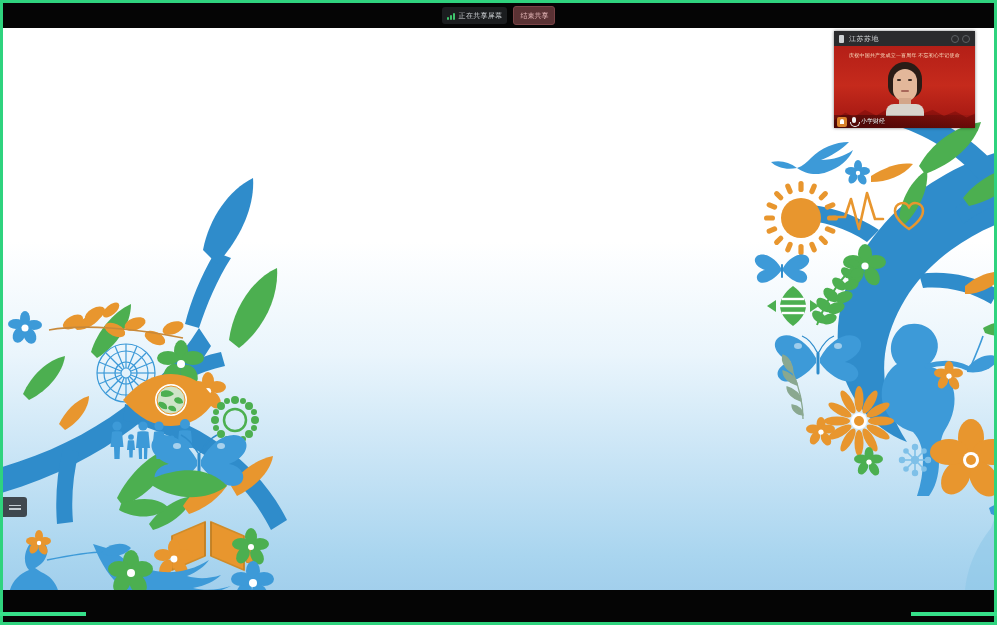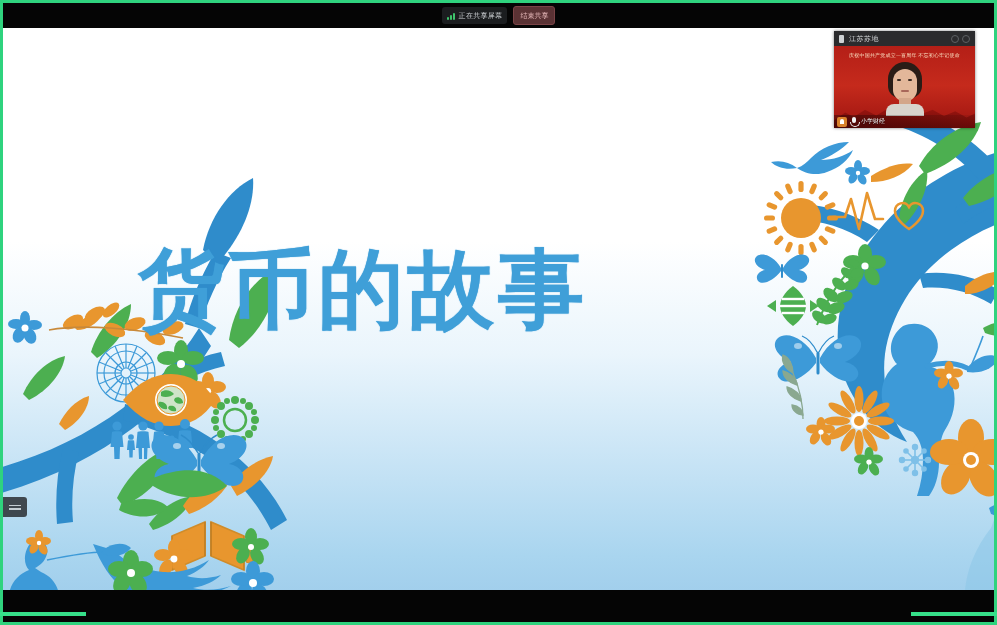--- a/index.html
+++ b/index.html
@@ -553,21 +553,20 @@
         <g fill="#4caf50" transform="translate(980,300)">
           <path d="M0 0 C14 -8 28 -8 38 -2 C28 8 14 10 2 5 Z"></path>
         </g>
 
         <path d="M962 258 C976 246 992 242 1002 244 C994 258 978 266 962 266 Z" fill="#e8962e"></path>
 
         <path d="M988 500 C972 520 964 542 962 562 L991 562 L991 492 Z" fill="#8cc6e8" opacity=".55"></path>
       </svg>
     </div>
 
-    <div class="slide-title">货币的故事</div>
   </div>
 
   <div class="edge-tab">
     <i></i>
     <i></i>
   </div>
 
   <div class="vidpanel">
     <div class="vid-head">
       <span class="vid-head-ico"></span>

